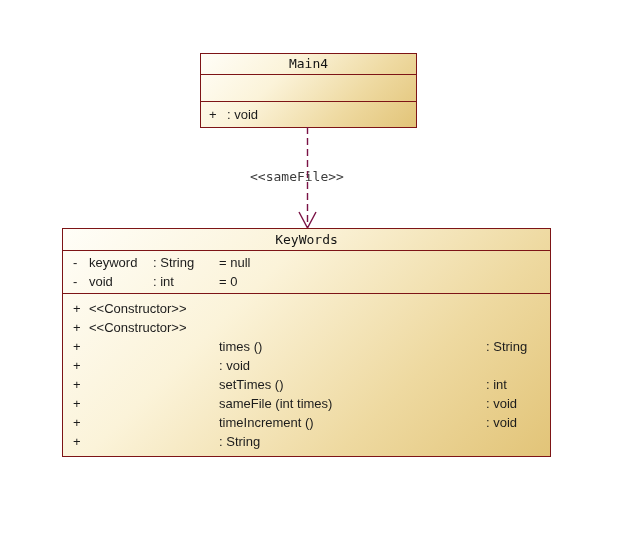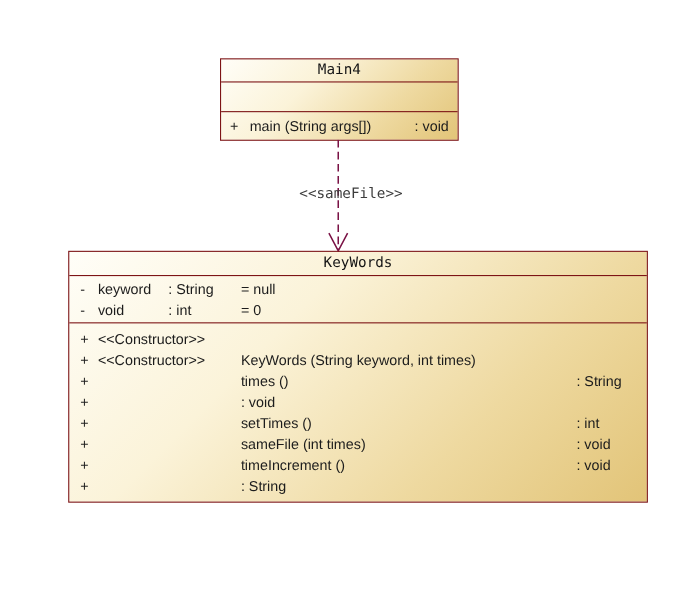--- a/index.html
+++ b/index.html
@@ -32,21 +32,21 @@
   #class-main4 { left: 200px; top: 53px; width: 217px; }
   #class-main4 .uml-class-title { height: 20px; line-height: 20px; }
   #class-main4 .uml-attrs { height: 26px; }
   #class-main4 .uml-methods { padding: 3px 0; }
   #class-main4 .method-row {
     grid-template-columns: 18px 0px 1fr auto;
     padding: 0 8px;
   }
 
   
-  #class-keywords { left: 62px; top: 228px; width: 527px; }
+  #class-keywords { left: 62px; top: 228px; width: 489px; }
   #class-keywords .uml-class-title { height: 21px; line-height: 21px; }
   #class-keywords .uml-attrs { padding: 2px 0; }
   #class-keywords .uml-methods { padding: 5px 0; }
 
   .attribute-row {
     display: grid;
     grid-template-columns: 16px 64px 66px 1fr;
     padding-left: 10px;
     line-height: 19px;
     font-size: 13px;
@@ -68,39 +68,38 @@
     left: 292px;
     top: 127px;
     width: 31px;
     height: 102px;
   }
   #connector-label {
     position: absolute;
     left: 250px;
     top: 169px;
     width: 116px;
-    text-align: right;
+    text-align: left;
     font-family: "DejaVu Sans Mono", monospace;
     font-size: 13px;
     color: #3c3c3c;
   }
 </style>
 </head>
 <body>
 
 <div class="canvas">
 
   <div class="uml-class" id="class-main4">
     <div class="uml-class-title">Main4</div>
     <div class="uml-attrs"></div>
     <div class="uml-methods">
         <div class="method-row">
           <span>+</span>
           <span></span>
-          <span>main (String args[])</span>
           <span>: void</span>
         </div>
       </div>
   </div>
 
   <svg id="connector" viewBox="0 0 31 102" xmlns="http://www.w3.org/2000/svg">
     <line x1="15.5" y1="0" x2="15.5" y2="100" stroke="#7a1245" stroke-width="1.4" stroke-dasharray="7 4"></line>
     <polyline points="7,85 15.5,101 24,85" fill="none" stroke="#7a1245" stroke-width="1.4"></polyline>
   </svg>
   <div id="connector-label">&lt;&lt;sameFile&gt;&gt;</div>
@@ -123,21 +122,20 @@
       </div>
     <div class="uml-methods">
         <div class="method-row">
           <span>+</span>
           <span>&lt;&lt;Constructor&gt;&gt;</span>
           <span></span>
         </div>
         <div class="method-row">
           <span>+</span>
           <span>&lt;&lt;Constructor&gt;&gt;</span>
-          <span>KeyWords (String keyword, int times)</span>
           <span></span>
         </div>
         <div class="method-row">
           <span>+</span>
           <span></span>
           <span>times ()</span>
           <span>: String</span>
         </div>
         <div class="method-row">
           <span>+</span>

